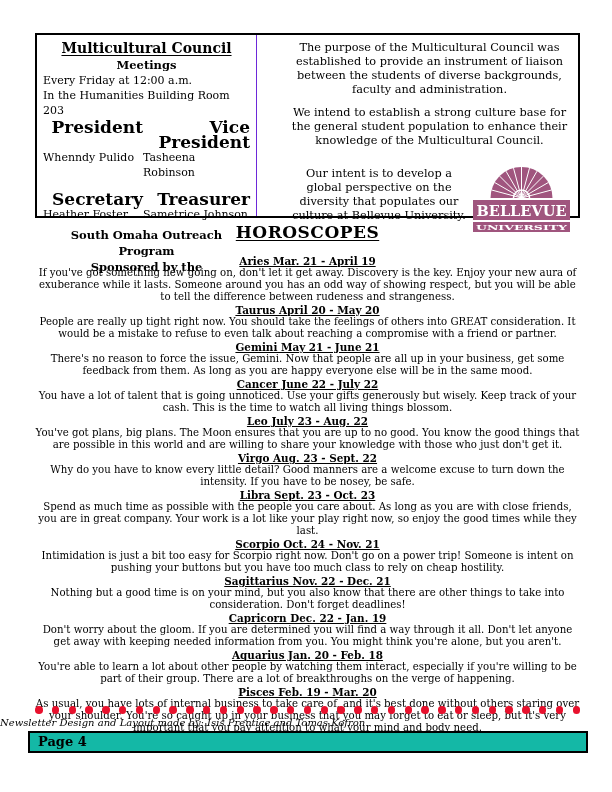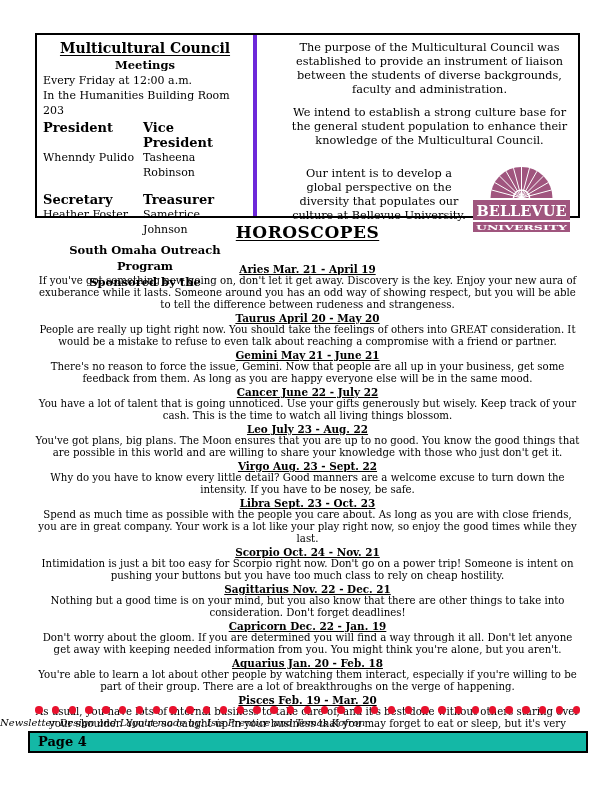--- a/index.html
+++ b/index.html
@@ -13,51 +13,51 @@
 
   
   .header-box {
     position: absolute; left: 35px; top: 33px;
     width: 545px; height: 185px;
     border: 2px solid #000; box-sizing: border-box;
     display: flex;
   }
   .council-cell {
     width: 220px; box-sizing: border-box;
-    border-right: 4px solid #6d28d9;
+    border-right: 1px solid #6d28d9;
     padding: 4px 6px 2px;
     font-size: 11px; line-height: 15px;
   }
   .council-title {
     text-align: center; font-weight: bold; font-size: 14px;
     text-decoration: underline; text-underline-offset: 2px;
     line-height: 18px; margin-bottom: 1px;
   }
   .meetings-label { text-align: center; font-weight: bold; font-size: 11.5px; line-height: 15px; }
   .officers-grid { display: grid; grid-template-columns: 100px 1fr; margin-top: 2px; }
-  .officers-grid .role { font-weight: bold; font-size: 13px; }
+  .officers-grid .role { font-weight: bold; font-size: 17px; text-align: right; }
   .officers-grid .gap { grid-column: 1 / -1; height: 12px; }
   .sponsor { text-align: center; font-weight: bold; font-size: 11.5px; line-height: 16px; margin-top: 5px; }
 
   .purpose-cell {
     flex: 1; box-sizing: border-box;
     padding: 6px 8px 12px;
     font-size: 11.3px; line-height: 14px; text-align: center; margin-left: 24px;
   }
   .purpose-cell p { margin: 0 0 9px; }
   .p3-row { display: flex; align-items: center; }
   .p3-row p { flex: 1; margin: 0; padding-right: 4px; }
   .logo { width: 97px; height: 75px; flex: 0 0 auto; }
 
   
   .horoscopes {
     position: absolute; left: 35px; top: 222px; width: 545px;
     text-align: center;
   }
-  .h-title-wrap { margin-bottom: 20px; }
+  .h-title-wrap { margin-bottom: 12px; }
   .h-title {
     font-size: 17px; font-weight: bold; letter-spacing: 0.5px;
     text-decoration: underline; text-underline-offset: 2px;
   }
   .entry .sign-line { line-height: 12px; }
   .entry .sign {
     font-weight: bold; font-size: 10.4px;
     text-decoration: underline; text-underline-offset: 1px; margin-top: 8px;
   }
   .entry .h-text { font-size: 10.2px; line-height: 12px; margin: 0; }

